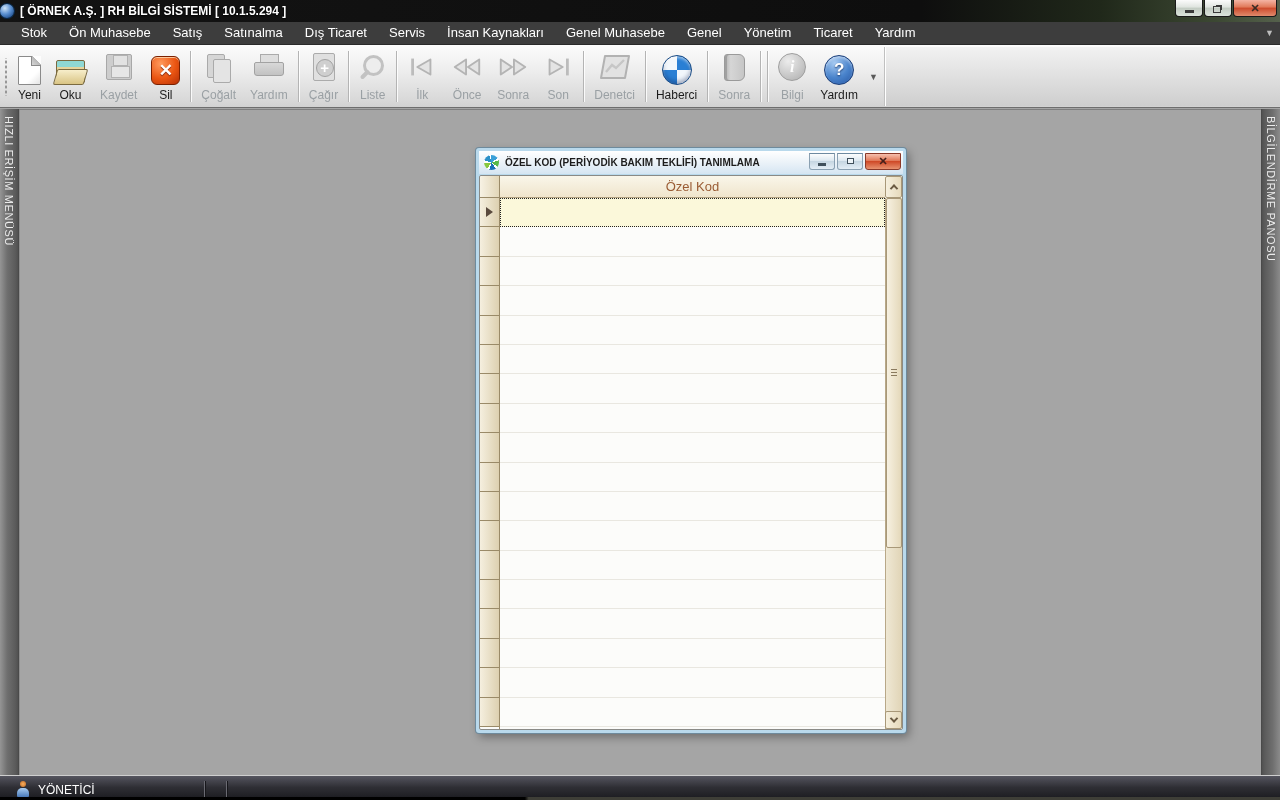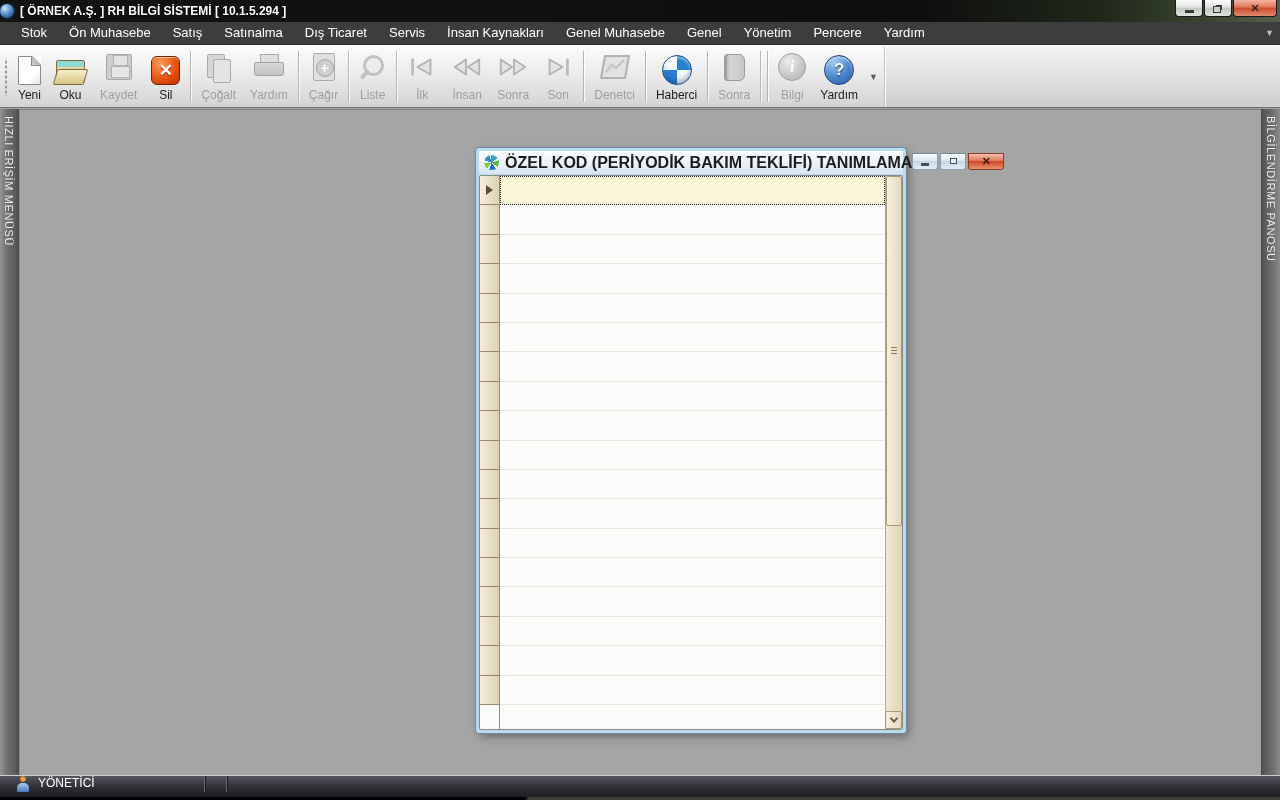--- a/index.html
+++ b/index.html
@@ -113,21 +113,21 @@
     box-shadow:inset 0 1px 0 #7e7e7e, inset 1px 0 0 #8e8e8e; }
 
   
   .child{ position:absolute; left:457px; top:39px; width:430px; height:585px;
     background:#b9d9ec; padding:3px; border-radius:3px;
     box-shadow:0 0 0 1px #6e8a9c, 3px 4px 10px rgba(0,0,0,.35); display:flex; flex-direction:column; }
   .child-titlebar{ height:23px; flex:0 0 auto; display:flex; align-items:center; padding:0 2px 0 5px;
     background:linear-gradient(#ffffff,#e9f1f8 55%,#d5e5f2); }
   .child-icon{ width:15px; height:15px; border-radius:50%; margin-right:6px; flex:0 0 auto;
     background:conic-gradient(#3aa0d8 0 15%, #fff 15% 20%, #58b848 20% 35%, #fff 35% 40%, #1a70b8 40% 55%, #fff 55% 60%, #88c840 60% 75%, #fff 75% 80%, #2a90c8 80% 95%, #fff 95%); }
-  .child-title{ font-size:16px; font-weight:600; color:#1c1c1c; white-space:nowrap; flex:1; }
+  .child-title{ font-size:10px; font-weight:600; color:#1c1c1c; white-space:nowrap; flex:1; }
   .cbtns{ display:flex; gap:2px; margin-top:-3px; }
   .cbtn{ height:17px; border:1px solid #8aa0b2; border-top-color:#6e8aa0; cursor:pointer; padding:0;
     background:linear-gradient(#fdfdfd,#dde8f0 45%,#c6d6e2 50%,#e4eef6); border-radius:0 0 3px 3px;
     display:flex; align-items:center; justify-content:center; }
   .cbtn.min,.cbtn.res{ width:26px; }
   .cbtn.close{ width:36px; border-color:#8a3828; background:linear-gradient(#f6c0ae,#e07858 45%,#cf4a28 50%,#e8926f); }
   .cg-min{ width:8px; height:3px; background:#40505c; margin-top:6px; }
   .cg-res{ width:7px; height:6px; border:1px solid #40505c; background:#eef4f8; }
   .cg-x{ color:#46201a; font-size:11px; font-weight:bold; line-height:1; }
 
@@ -156,21 +156,21 @@
   .sb-track{ width:17px; flex:0 0 auto; position:relative; background:linear-gradient(90deg,#efe8d4,#e0d4b6); border-left:1px solid #b8a888;}
   .sb-thumb{ position:absolute; left:0; right:0; top:0; height:350px;
     background:linear-gradient(90deg,#f7f1e1,#e4d8ba); border:1px solid #a89878; border-radius:2px; cursor:grab; }
   .sb-grip{ position:absolute; left:4px; right:4px; top:50%; height:7px; margin-top:-4px;
     background:repeating-linear-gradient(#8a7a5e 0 1px, transparent 1px 3px); }
   .sb-track .sb-down{ position:absolute; left:-1px; bottom:0; width:17px; height:18px; }
 
   
   .statusbar{ position:absolute; left:0; right:0; bottom:3px; height:22px;
     background:linear-gradient(#55555f,#2e2e34 55%,#1e1e23); border-top:1px solid #cfcfcf;
-    display:flex; align-items:flex-start; padding-left:16px; }
+    display:flex; align-items:flex-end; padding-left:16px; }
   .user-icon{ position:relative; width:14px; height:16px; margin-right:8px; flex:0 0 auto; }
   .user-icon::before{ content:""; position:absolute; top:0; left:4px; width:6px; height:6px; border-radius:50%;
     background:radial-gradient(#f8b060,#c06820); }
   .user-icon::after{ content:""; position:absolute; bottom:0; left:1px; width:12px; height:9px;
     border-radius:5px 5px 1px 1px; background:linear-gradient(#a8ccf0,#4878b8); }
   .status-user{ color:#fff; font-size:12px; }
   .sb-sep{ width:1px; height:16px; background:#6a6a72; box-shadow:1px 0 0 #17171b; }
   .sb-sep.s1{ margin-left:109px; } .sb-sep.s2{ margin-left:21px; }
 
   .sliver{ position:absolute; left:0; right:0; bottom:0; height:3px;
@@ -201,21 +201,21 @@
     <span class="menu-item">Stok</span>
     <span class="menu-item">Ön Muhasebe</span>
     <span class="menu-item">Satış</span>
     <span class="menu-item">Satınalma</span>
     <span class="menu-item">Dış Ticaret</span>
     <span class="menu-item">Servis</span>
     <span class="menu-item">İnsan Kaynakları</span>
     <span class="menu-item">Genel Muhasebe</span>
     <span class="menu-item">Genel</span>
     <span class="menu-item">Yönetim</span>
-    <span class="menu-item">Pencere</span>
+    <span class="menu-item">Ticaret</span>
     <span class="menu-item">Yardım</span>
     <span class="menu-overflow">▼</span>
   </div>
 
   <div class="toolbar">
     <span class="tgrip"></span>
 
     <div class="tbtn">
       <span class="ticon-wrap">
           <span class="icon-new"></span>
@@ -281,21 +281,21 @@
         </span>
       <span class="tlabel">İlk</span>
     </div>
     <div class="tbtn disabled">
       <span class="ticon-wrap">
           <svg class="navsvg" width="32" height="24" viewBox="0 0 34 24">
             <path d="M16 4 L4 12 L16 20 Z" stroke="#b4b4b4" stroke-width="2" fill="#e4e4e4" stroke-linejoin="round"></path>
             <path d="M30 4 L18 12 L30 20 Z" stroke="#b4b4b4" stroke-width="2" fill="#e4e4e4" stroke-linejoin="round"></path>
           </svg>
         </span>
-      <span class="tlabel">İnsan</span>
+      <span class="tlabel">Önce</span>
     </div>
     <div class="tbtn disabled">
       <span class="ticon-wrap">
           <svg class="navsvg" width="32" height="24" viewBox="0 0 34 24">
             <path d="M4 4 L16 12 L4 20 Z" stroke="#b4b4b4" stroke-width="2" fill="#e4e4e4" stroke-linejoin="round"></path>
             <path d="M18 4 L30 12 L18 20 Z" stroke="#b4b4b4" stroke-width="2" fill="#e4e4e4" stroke-linejoin="round"></path>
           </svg>
         </span>
       <span class="tlabel">Sonra</span>
     </div>
@@ -374,20 +374,27 @@
             <button class="cbtn res">
                 <span class="cg-res"></span>
               </button>
             <button class="cbtn close">
                 <span class="cg-x">✕</span>
               </button>
           </span>
         </div>
 
         <div class="grid">
+          <div class="grid-header">
+            <span class="sel-corner"></span>
+            <span class="col-header">Özel Kod</span>
+            <span class="sb-up">
+                <span class="chev up"></span>
+              </span>
+          </div>
           <div class="grid-body">
             <div class="sel-col">
                 <div class="sel-cell current">
                   <span class="row-arrow"></span>
                 </div>
                 <div class="sel-cell"></div>
                 <div class="sel-cell"></div>
                 <div class="sel-cell"></div>
                 <div class="sel-cell"></div>
                 <div class="sel-cell"></div>

